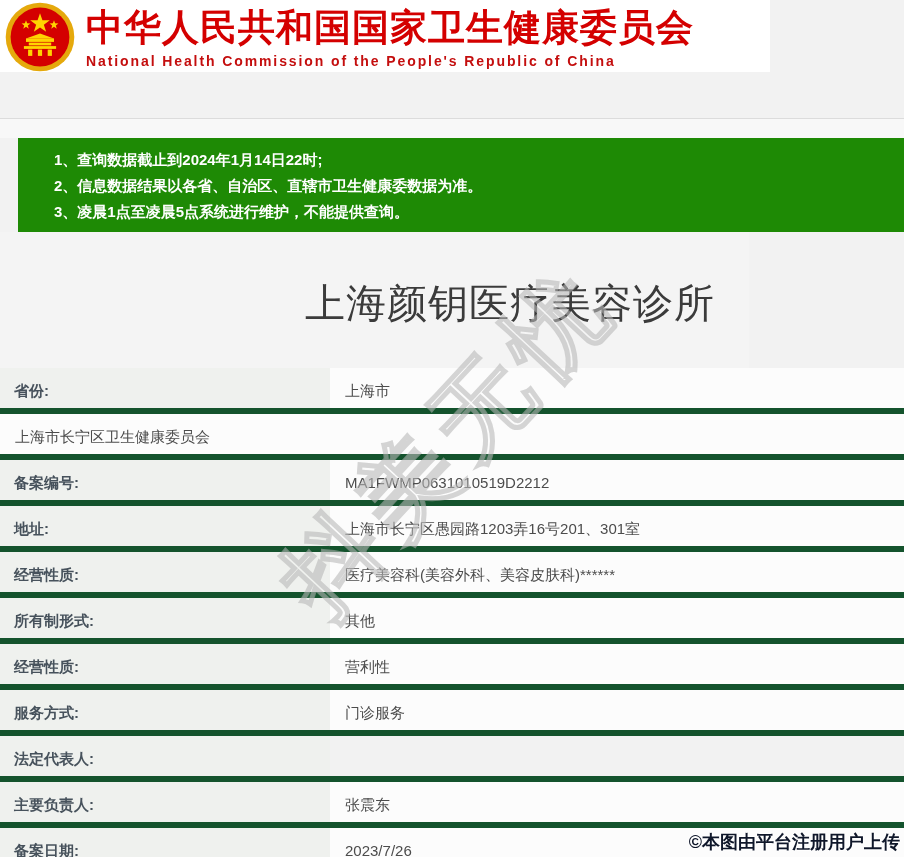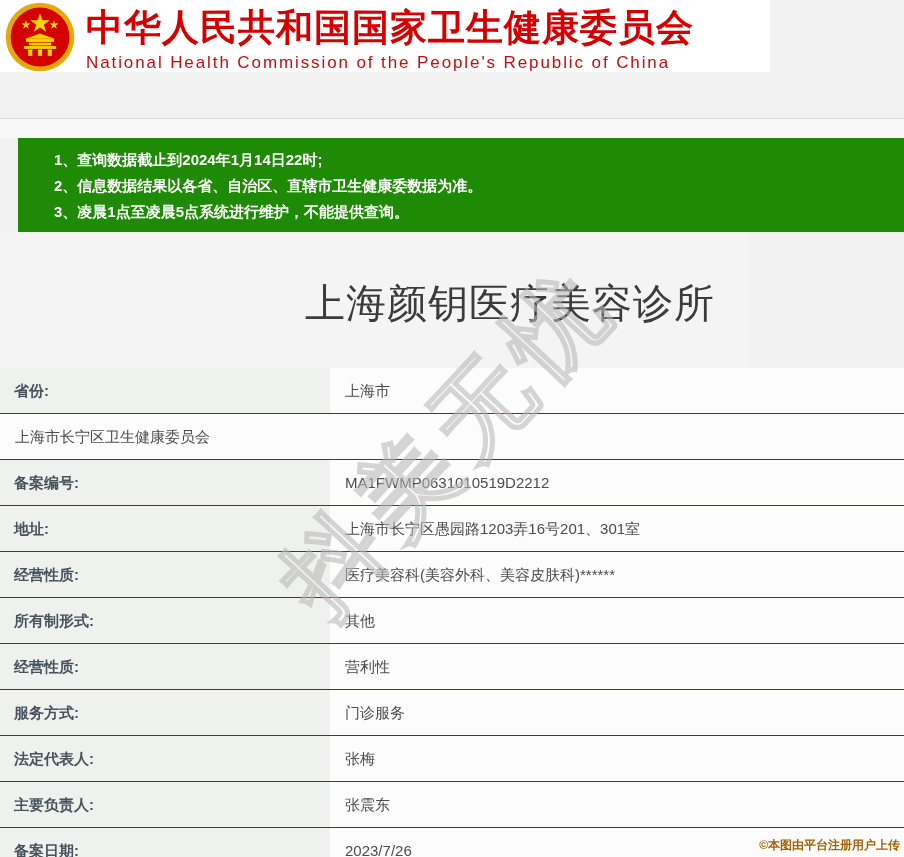--- a/index.html
+++ b/index.html
@@ -20,21 +20,21 @@
   }
   .emblem {
     position:absolute; left:5px; top:2px; width:70px; height:70px;
   }
   .header-text { position:absolute; left:86px; top:8px; width:680px; }
   .header-title-cn {
     font-size:37px; font-weight:bold; color:#d40000;
     letter-spacing:1px; line-height:40px; white-space:nowrap;
   }
   .header-title-en {
-    margin-top:5px; font-size:17px; font-weight:normal; color:#c40e0e;
+    margin-top:5px; font-size:14px; font-weight:bold; color:#c40e0e;
     letter-spacing:1.9px; white-space:nowrap;
   }
 
   
   .top-band { position:absolute; left:0; top:72px; width:904px; height:46px; background:#f2f2f2; }
   .top-divider { position:absolute; left:0; top:118px; width:904px; height:1px; background:#dcdcdc; }
   .sub-band { position:absolute; left:0; top:119px; width:904px; height:19px; background:#f8f8f8; }
 
   
   .notice {
@@ -53,42 +53,42 @@
   .clinic-title {
     position:absolute; right:34px; top:44px;
     font-size:40px; font-weight:400; color:#3b3b3b; letter-spacing:1px;
     white-space:nowrap;
   }
 
   
   .info-table { position:absolute; left:0; top:368px; width:904px; }
   .row {
     display:flex; height:46px; line-height:45px;
-    border-bottom:1px solid #14532d; font-size:15px;
+    border-bottom:6px solid #14532d; font-size:15px;
   }
   .row-label {
     width:330px; background:#eff1ee; padding-left:14px;
     font-weight:bold; color:#47525c;
   }
   .row-value {
     flex:1; background:#fcfcfc; padding-left:15px; color:#4c4c4c;
   }
 
   
   .wm-diag {
     position:absolute; left:170px; top:378px; width:560px;
     text-align:center; transform:rotate(-47deg);
     font-size:96px; font-weight:bold; letter-spacing:12px;
     color:rgba(255,255,255,0.10);
     -webkit-text-stroke:2px rgba(178,178,178,0.55);
     z-index:6; pointer-events:none; white-space:nowrap;
   }
   .wm-copyright {
     position:absolute; right:4px; bottom:3px; z-index:7;
-    font-size:12px; font-weight:bold; color:#a16207;
+    font-size:18px; font-weight:bold; color:#0f172a;
     text-shadow:-1px 0 0 #fff, 1px 0 0 #fff, 0 -1px 0 #fff, 0 1px 0 #fff;
     white-space:nowrap;
   }
 </style>
 </head>
 <body>
 
 <div class="page">
 
   <div class="header">
@@ -153,21 +153,20 @@
     <div class="row">
       <div class="row-label">经营性质:</div>
       <div class="row-value">营利性</div>
     </div>
     <div class="row">
       <div class="row-label">服务方式:</div>
       <div class="row-value">门诊服务</div>
     </div>
     <div class="row">
       <div class="row-label">法定代表人:</div>
-      <div class="row-value">张梅</div>
     </div>
     <div class="row">
       <div class="row-label">主要负责人:</div>
       <div class="row-value">张震东</div>
     </div>
     <div class="row">
       <div class="row-label">备案日期:</div>
       <div class="row-value">2023/7/26</div>
     </div>
   </div>

